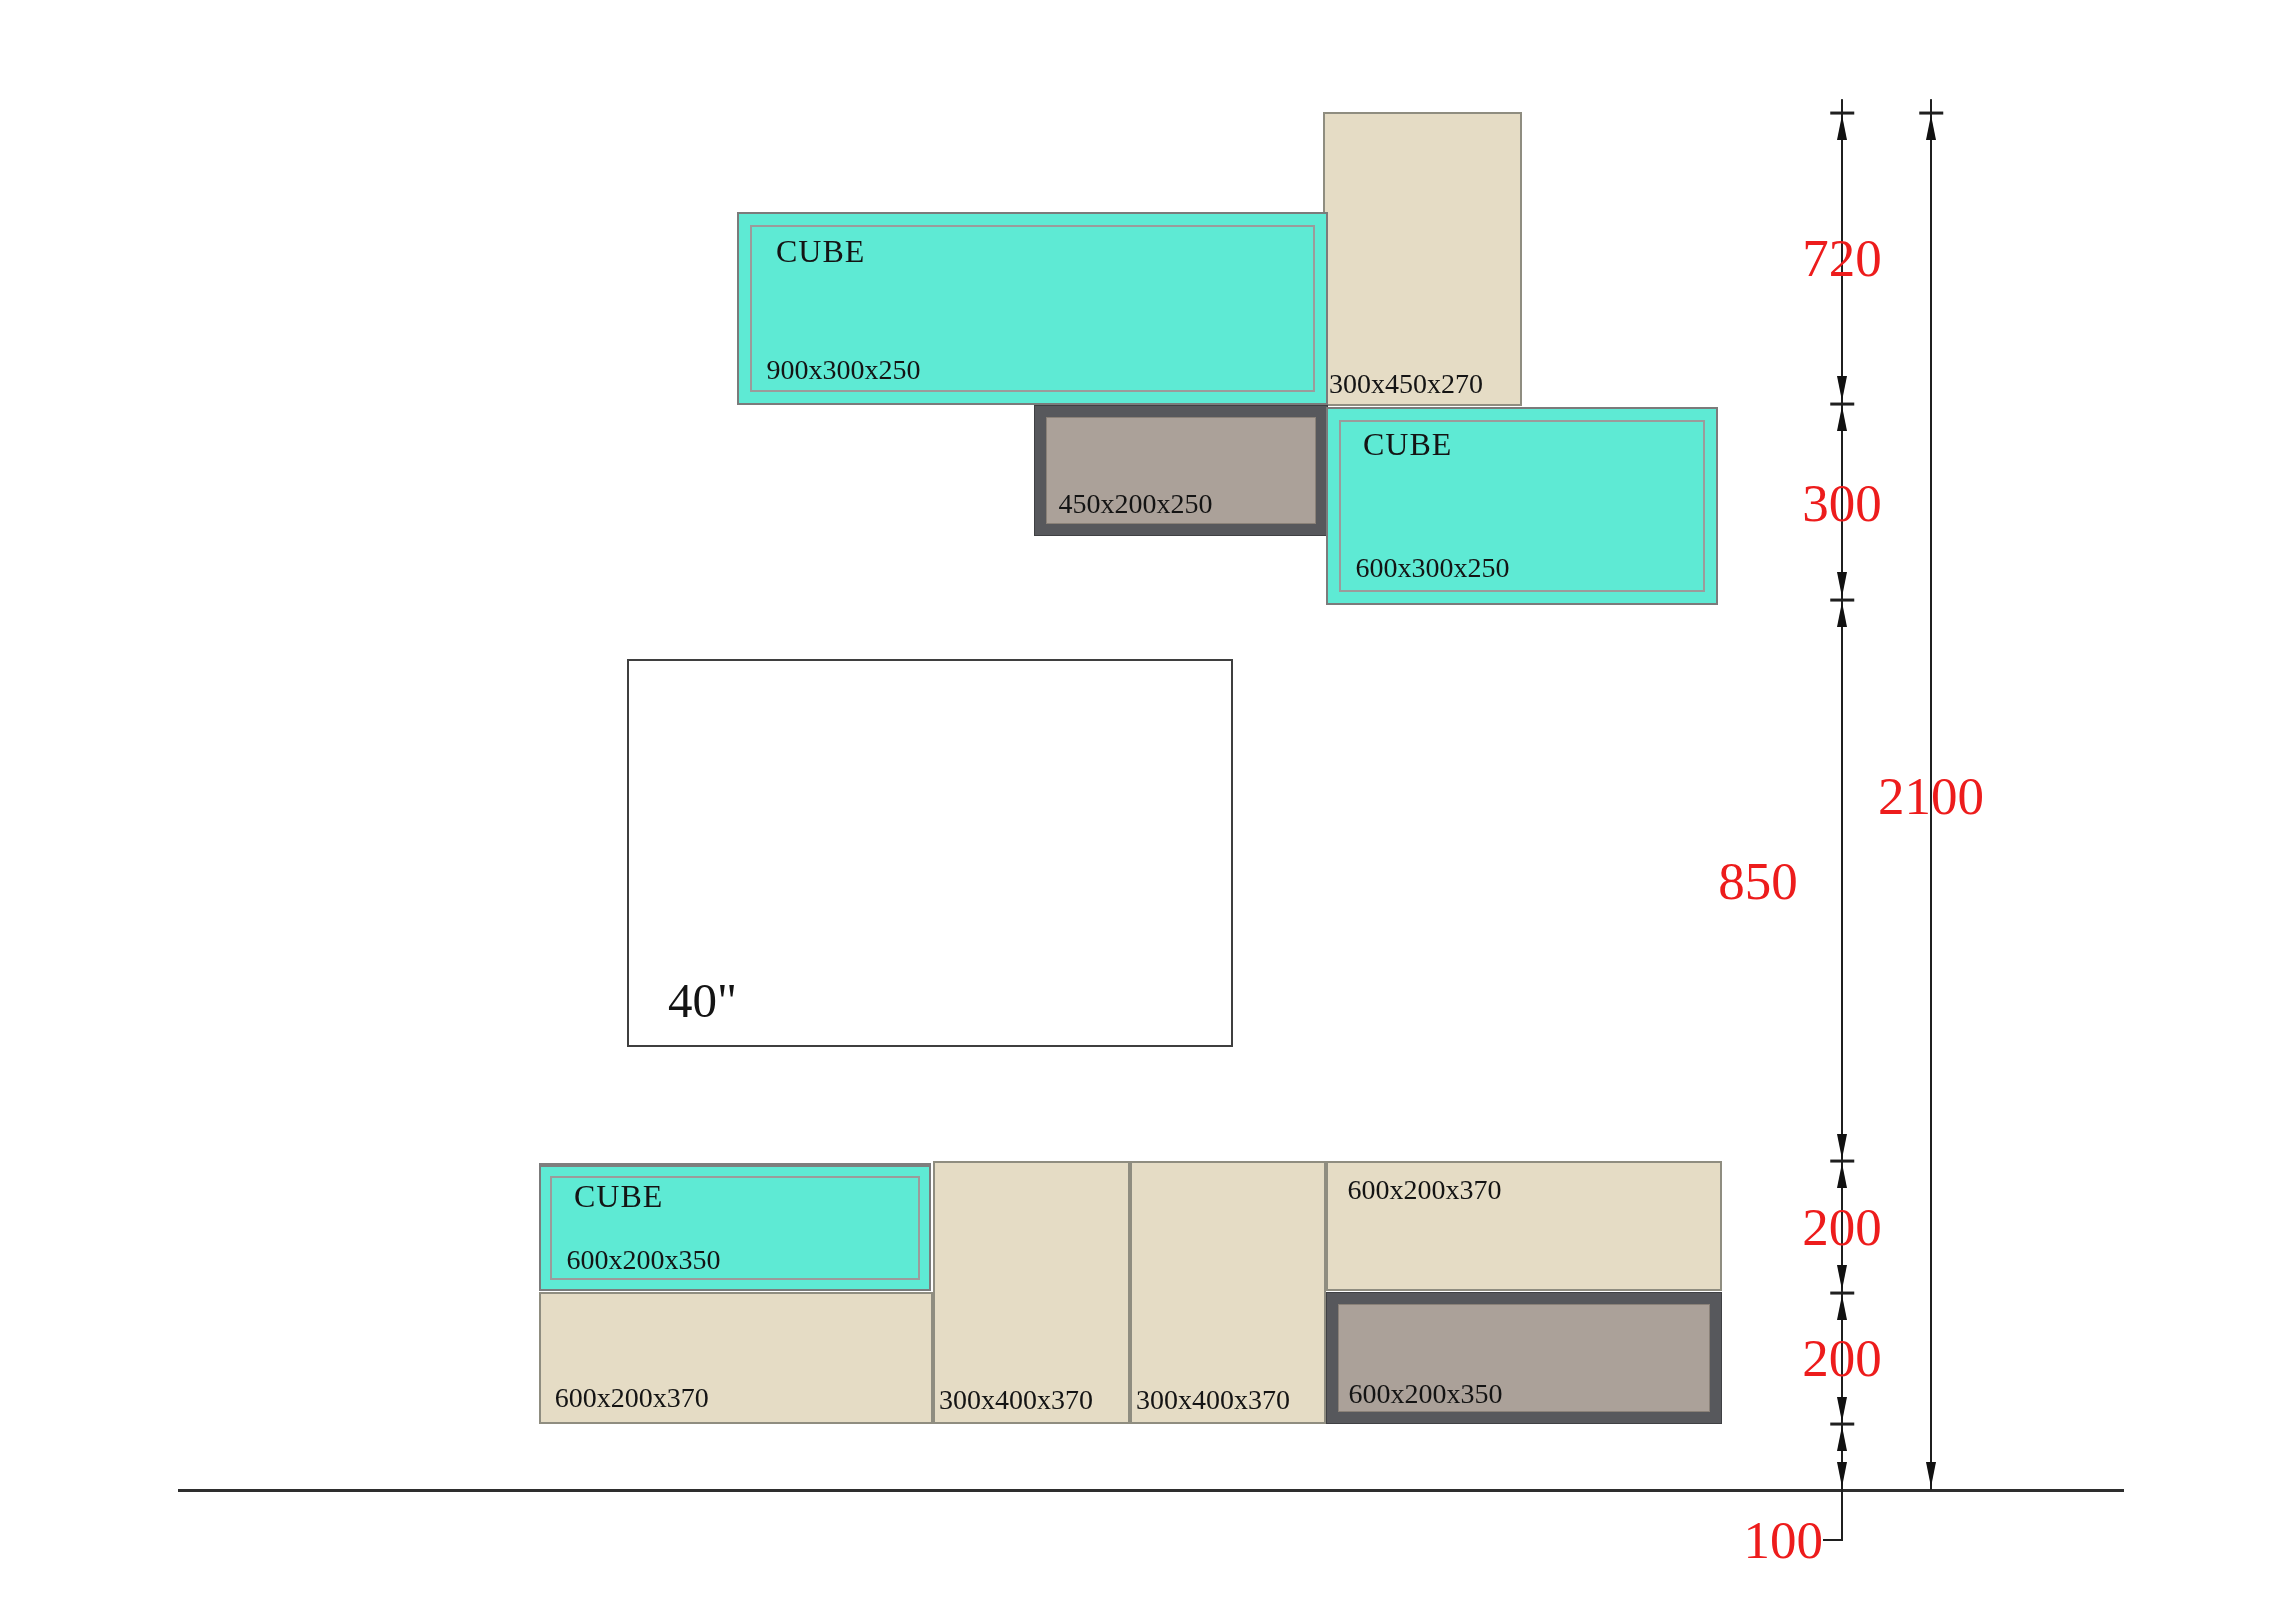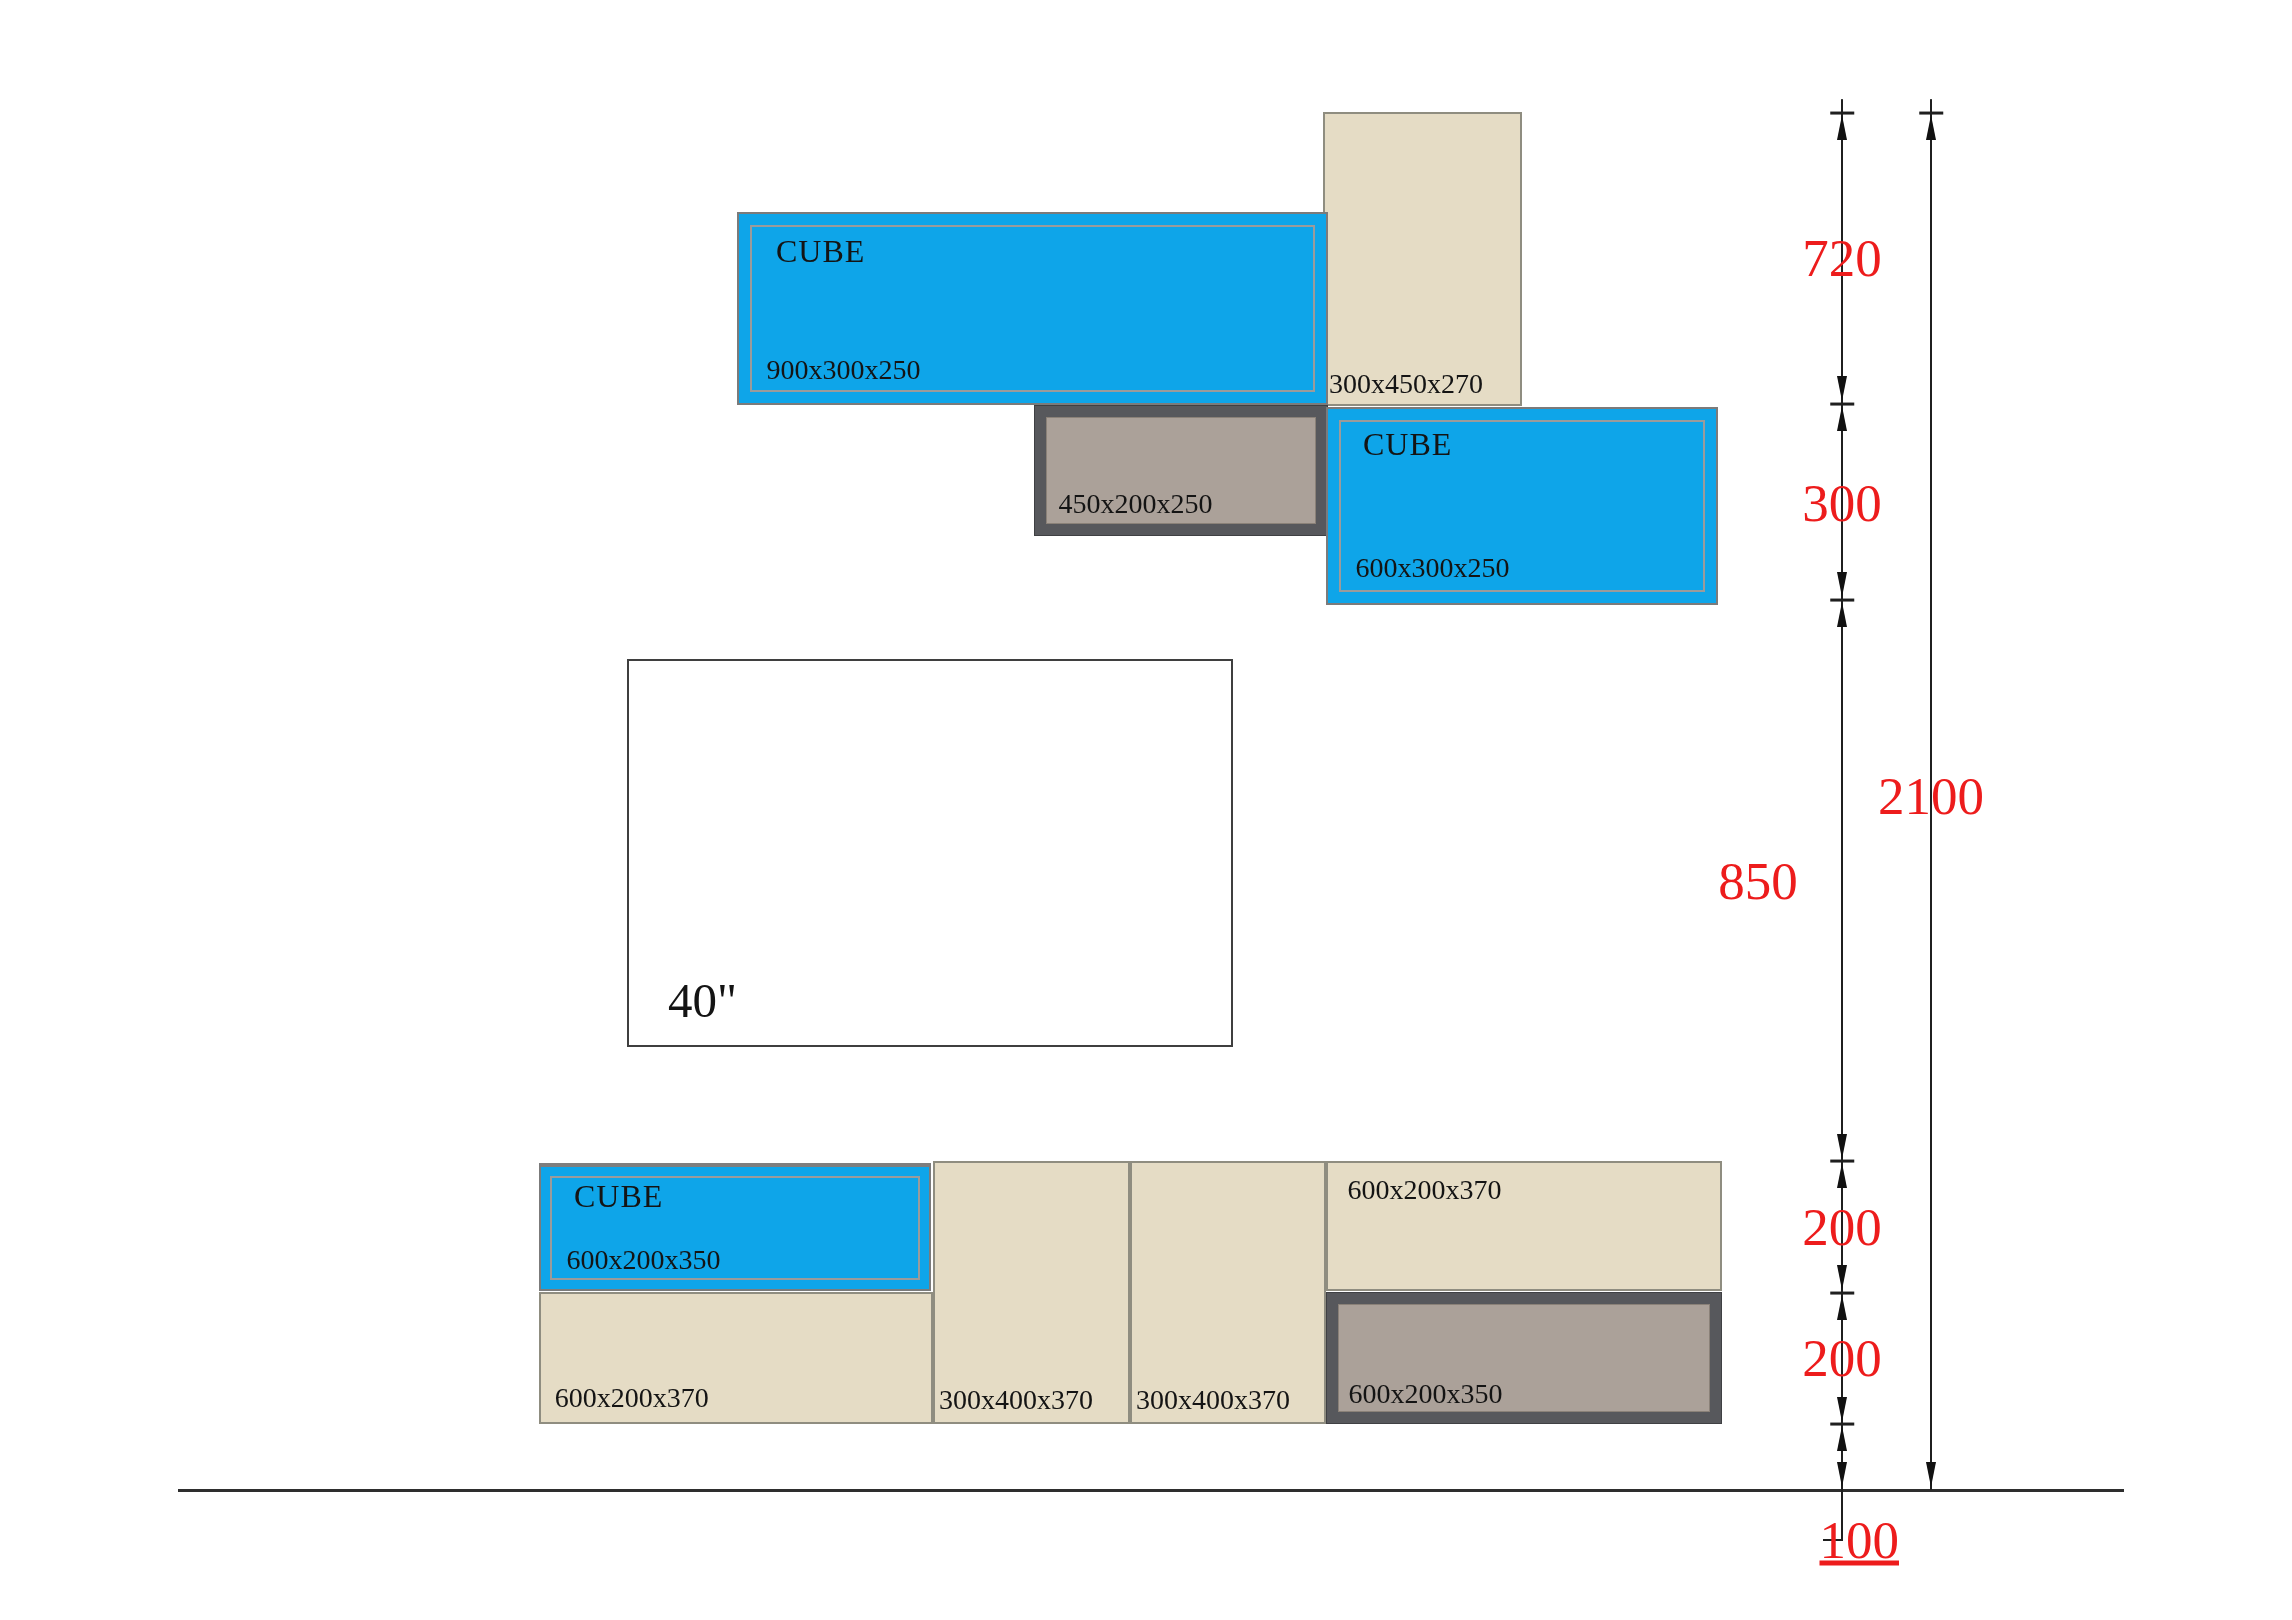--- a/index.html
+++ b/index.html
@@ -1,19 +1,19 @@
 <!DOCTYPE html>
 <html><head>
 <meta charset="utf-8">
 <style>
   html,body{margin:0;padding:0;background:#ffffff;}
   #canvas{position:relative;width:2293px;height:1620px;background:#ffffff;overflow:hidden;
           font-family:"Liberation Serif",serif;}
   .box{position:absolute;box-sizing:border-box;}
-  .white-double{background:#0ea5e9;border:2px solid #7b7b7b;}
+  .white-double{background:#5eead4;border:2px solid #7b7b7b;}
   .inner-frame{position:absolute;inset:10.8px;border:2px solid #9b9b9b;pointer-events:none;}
   .beige{background:#e5dcc5;border:2px solid #8f8d80;}
   .grayframe{background:#57585c;border:1px solid #3f4043;}
   .mauve-inner{position:absolute;inset:10.8px;background:#aba199;border:1px solid #8a8178;}
   .tvbox{background:#ffffff;border:2px solid #3f3f3f;}
   .lbl{position:absolute;color:#141414;font-size:28px;white-space:nowrap;line-height:1.1;}
   .cube-lbl{font-size:32px;letter-spacing:1px;}
   .tv-lbl{font-size:49px;}
   .dim-num{position:absolute;color:#ed1c1c;font-size:53px;white-space:nowrap;
            transform:translate(-50%,-50%);line-height:1;}
@@ -118,16 +118,16 @@
 
   <div class="arr-up" style="left:1931px;top:115px;"></div>
   <div class="arr-down" style="left:1931px;top:1462px;"></div>
 
   <span class="dim-num" style="left:1842px;top:258px;">720</span>
   <span class="dim-num" style="left:1842px;top:503px;">300</span>
   <span class="dim-num" style="left:1758px;top:881px;">850</span>
   <span class="dim-num" style="left:1931px;top:796px;">2100</span>
   <span class="dim-num" style="left:1842px;top:1227px;">200</span>
   <span class="dim-num" style="left:1842px;top:1358px;">200</span>
-  <span class="dim-num-left" style="left:1899px;top:1540px;text-decoration:underline;">100</span>
+  <span class="dim-num-left" style="left:1823px;top:1540px;">100</span>
 
 </div>
 
 
 </body></html>

